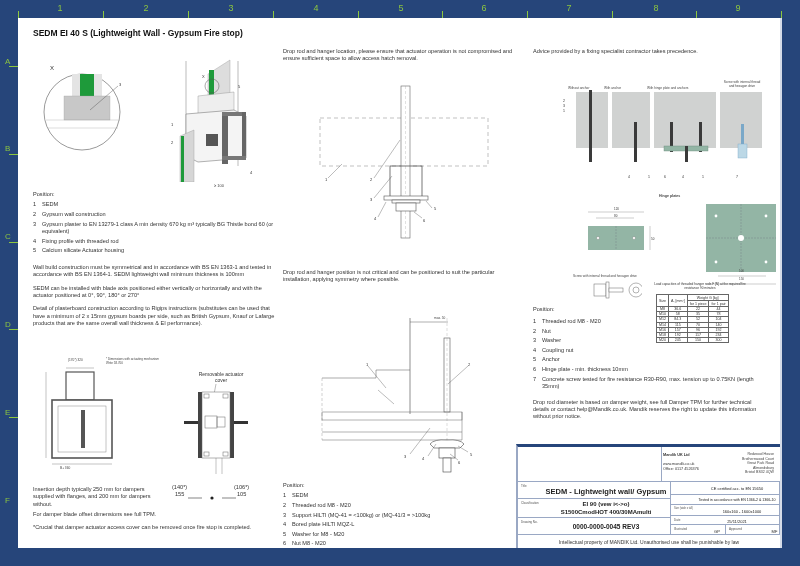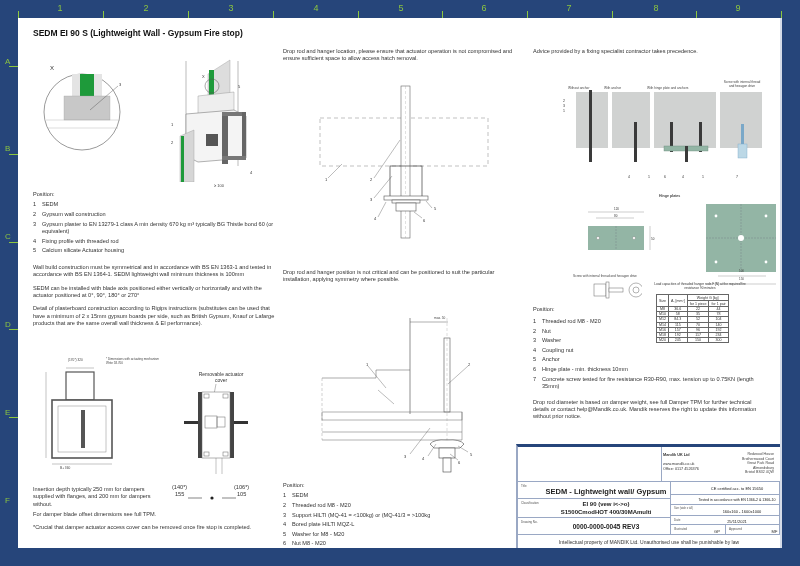--- a/index.html
+++ b/index.html
@@ -74,21 +74,21 @@
   <div class="tick" style="top:224px"></div>
   <span class="num" style="top:302px">D</span>
   <div class="tick" style="top:311px"></div>
   <span class="num" style="top:390px">E</span>
   <div class="tick" style="top:399px"></div>
   <span class="num" style="top:478px">F</span>
 </div>
 
 <div class="sheet">
 
-  <div class="title">SEDM EI 90 S (Lightweight Wall  - Gypsum Fire stop)</div>
+  <div class="title">SEDM EI 40 S (Lightweight Wall  - Gypsum Fire stop)</div>
 
   <svg class="draw" style="left:12px;top:40px" width="100" height="100">
     <text x="20" y="12" font-size="6" font-family="Liberation Sans" fill="#333">X</text>
     <circle cx="52" cy="54" r="38" fill="#fff" stroke="#555" stroke-width="0.6"></circle>
     <rect x="50" y="16" width="14" height="22" fill="#1e9a3a"></rect>
     <rect x="42" y="16" width="8" height="22" fill="#e4e4e4"></rect>
     <rect x="64" y="16" width="8" height="22" fill="#e4e4e4"></rect>
     <rect x="34" y="38" width="46" height="24" fill="#c8c8c8" stroke="#999" stroke-width="0.3"></rect>
     <line x1="16" y1="62" x2="90" y2="62" stroke="#aaa" stroke-width="0.4"></line>
     <line x1="18" y1="70" x2="88" y2="70" stroke="#aaa" stroke-width="0.4"></line>

